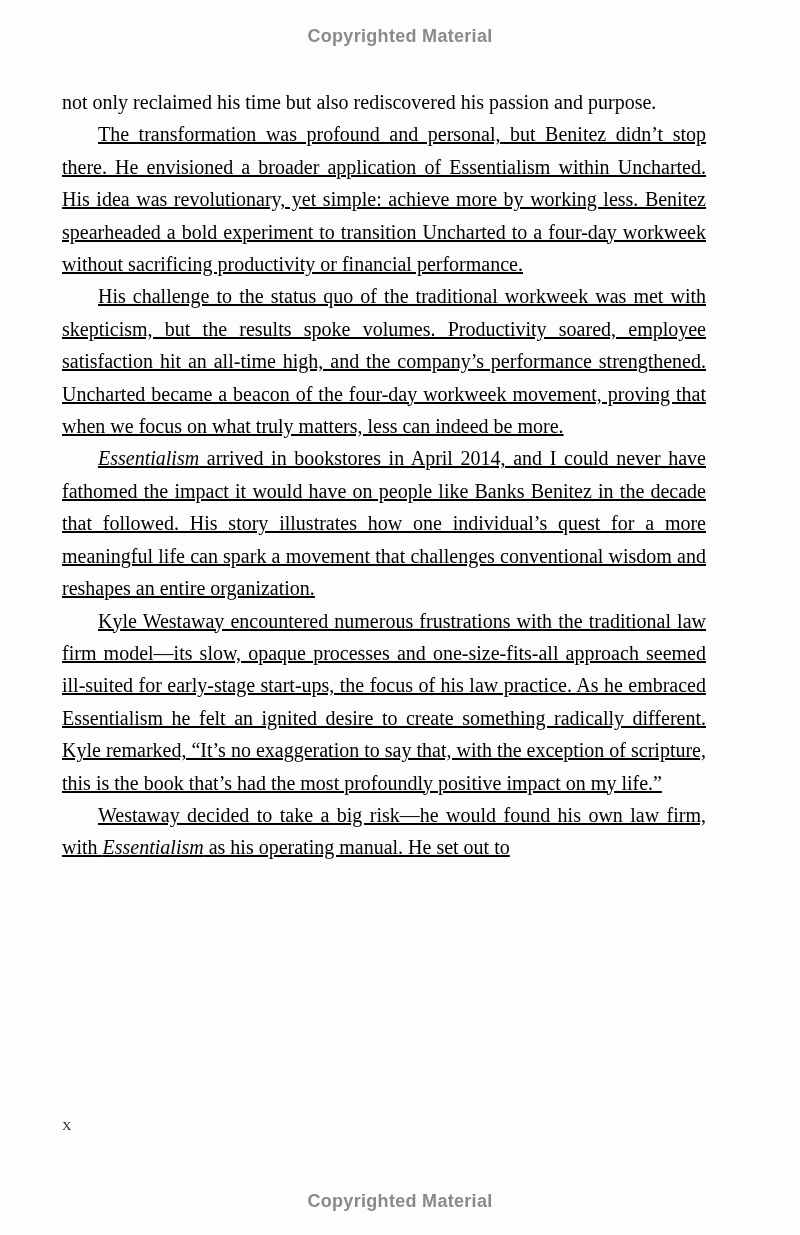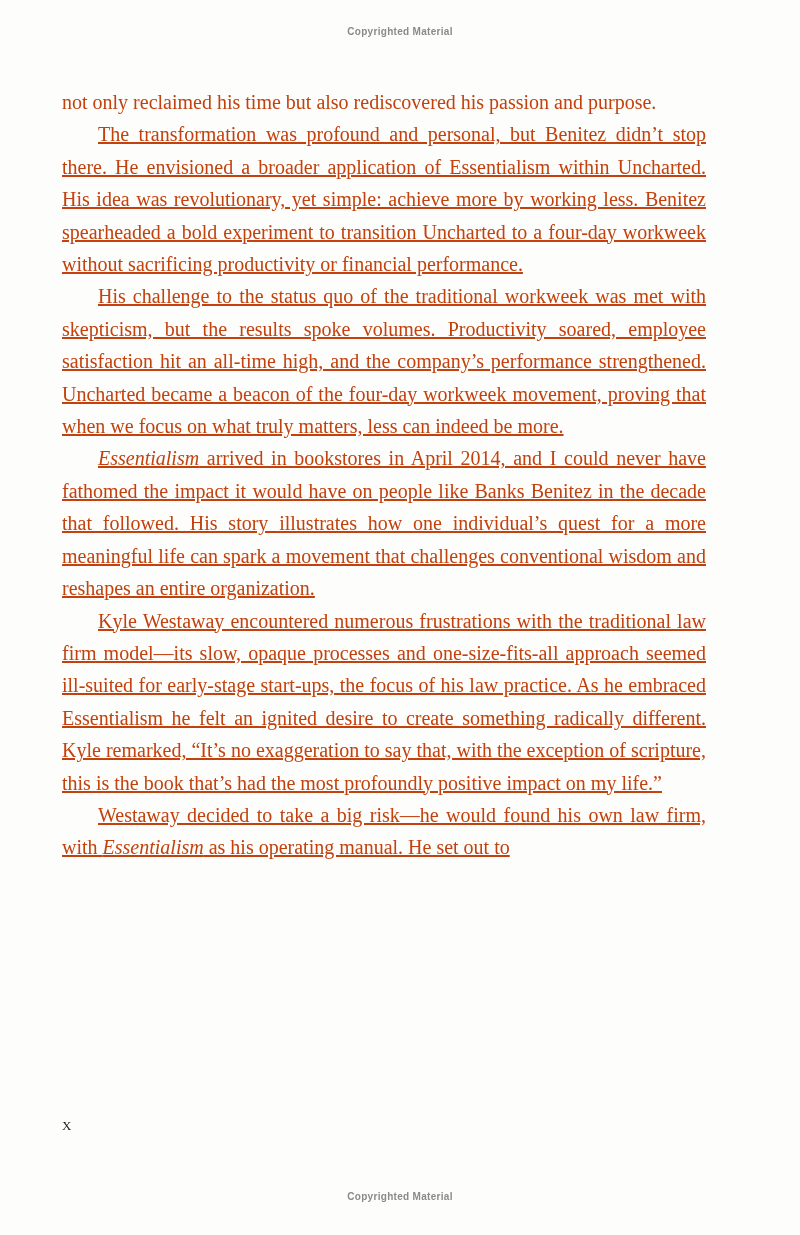--- a/index.html
+++ b/index.html
@@ -14,36 +14,36 @@
     background: #fdfdfc;
     overflow: hidden;
     font-family: "Liberation Serif", "DejaVu Serif", serif;
   }
   .watermark {
     position: absolute;
     left: 0;
     width: 100%;
     text-align: center;
     font-family: "Liberation Sans", "DejaVu Sans", sans-serif;
-    font-size: 10px;
+    font-size: 18px;
     font-weight: 700;
     letter-spacing: 0.3px;
     color: #8a8a8a;
   }
   .watermark.top    { top: 26px; }
   .watermark.bottom { top: 1191px; }
 
   .body-text {
     position: absolute;
     left: 62px;
     top: 86px;
     width: 644px;
     font-size: 20px;
     line-height: 32.4px;
-    color: #c2410c;
+    color: #000000;
     text-align: justify;
   }
   .body-text p {
     margin: 0;
     padding: 0;
   }
   .body-text p.indent {
     text-indent: 36px;
     text-decoration: underline;
   }

